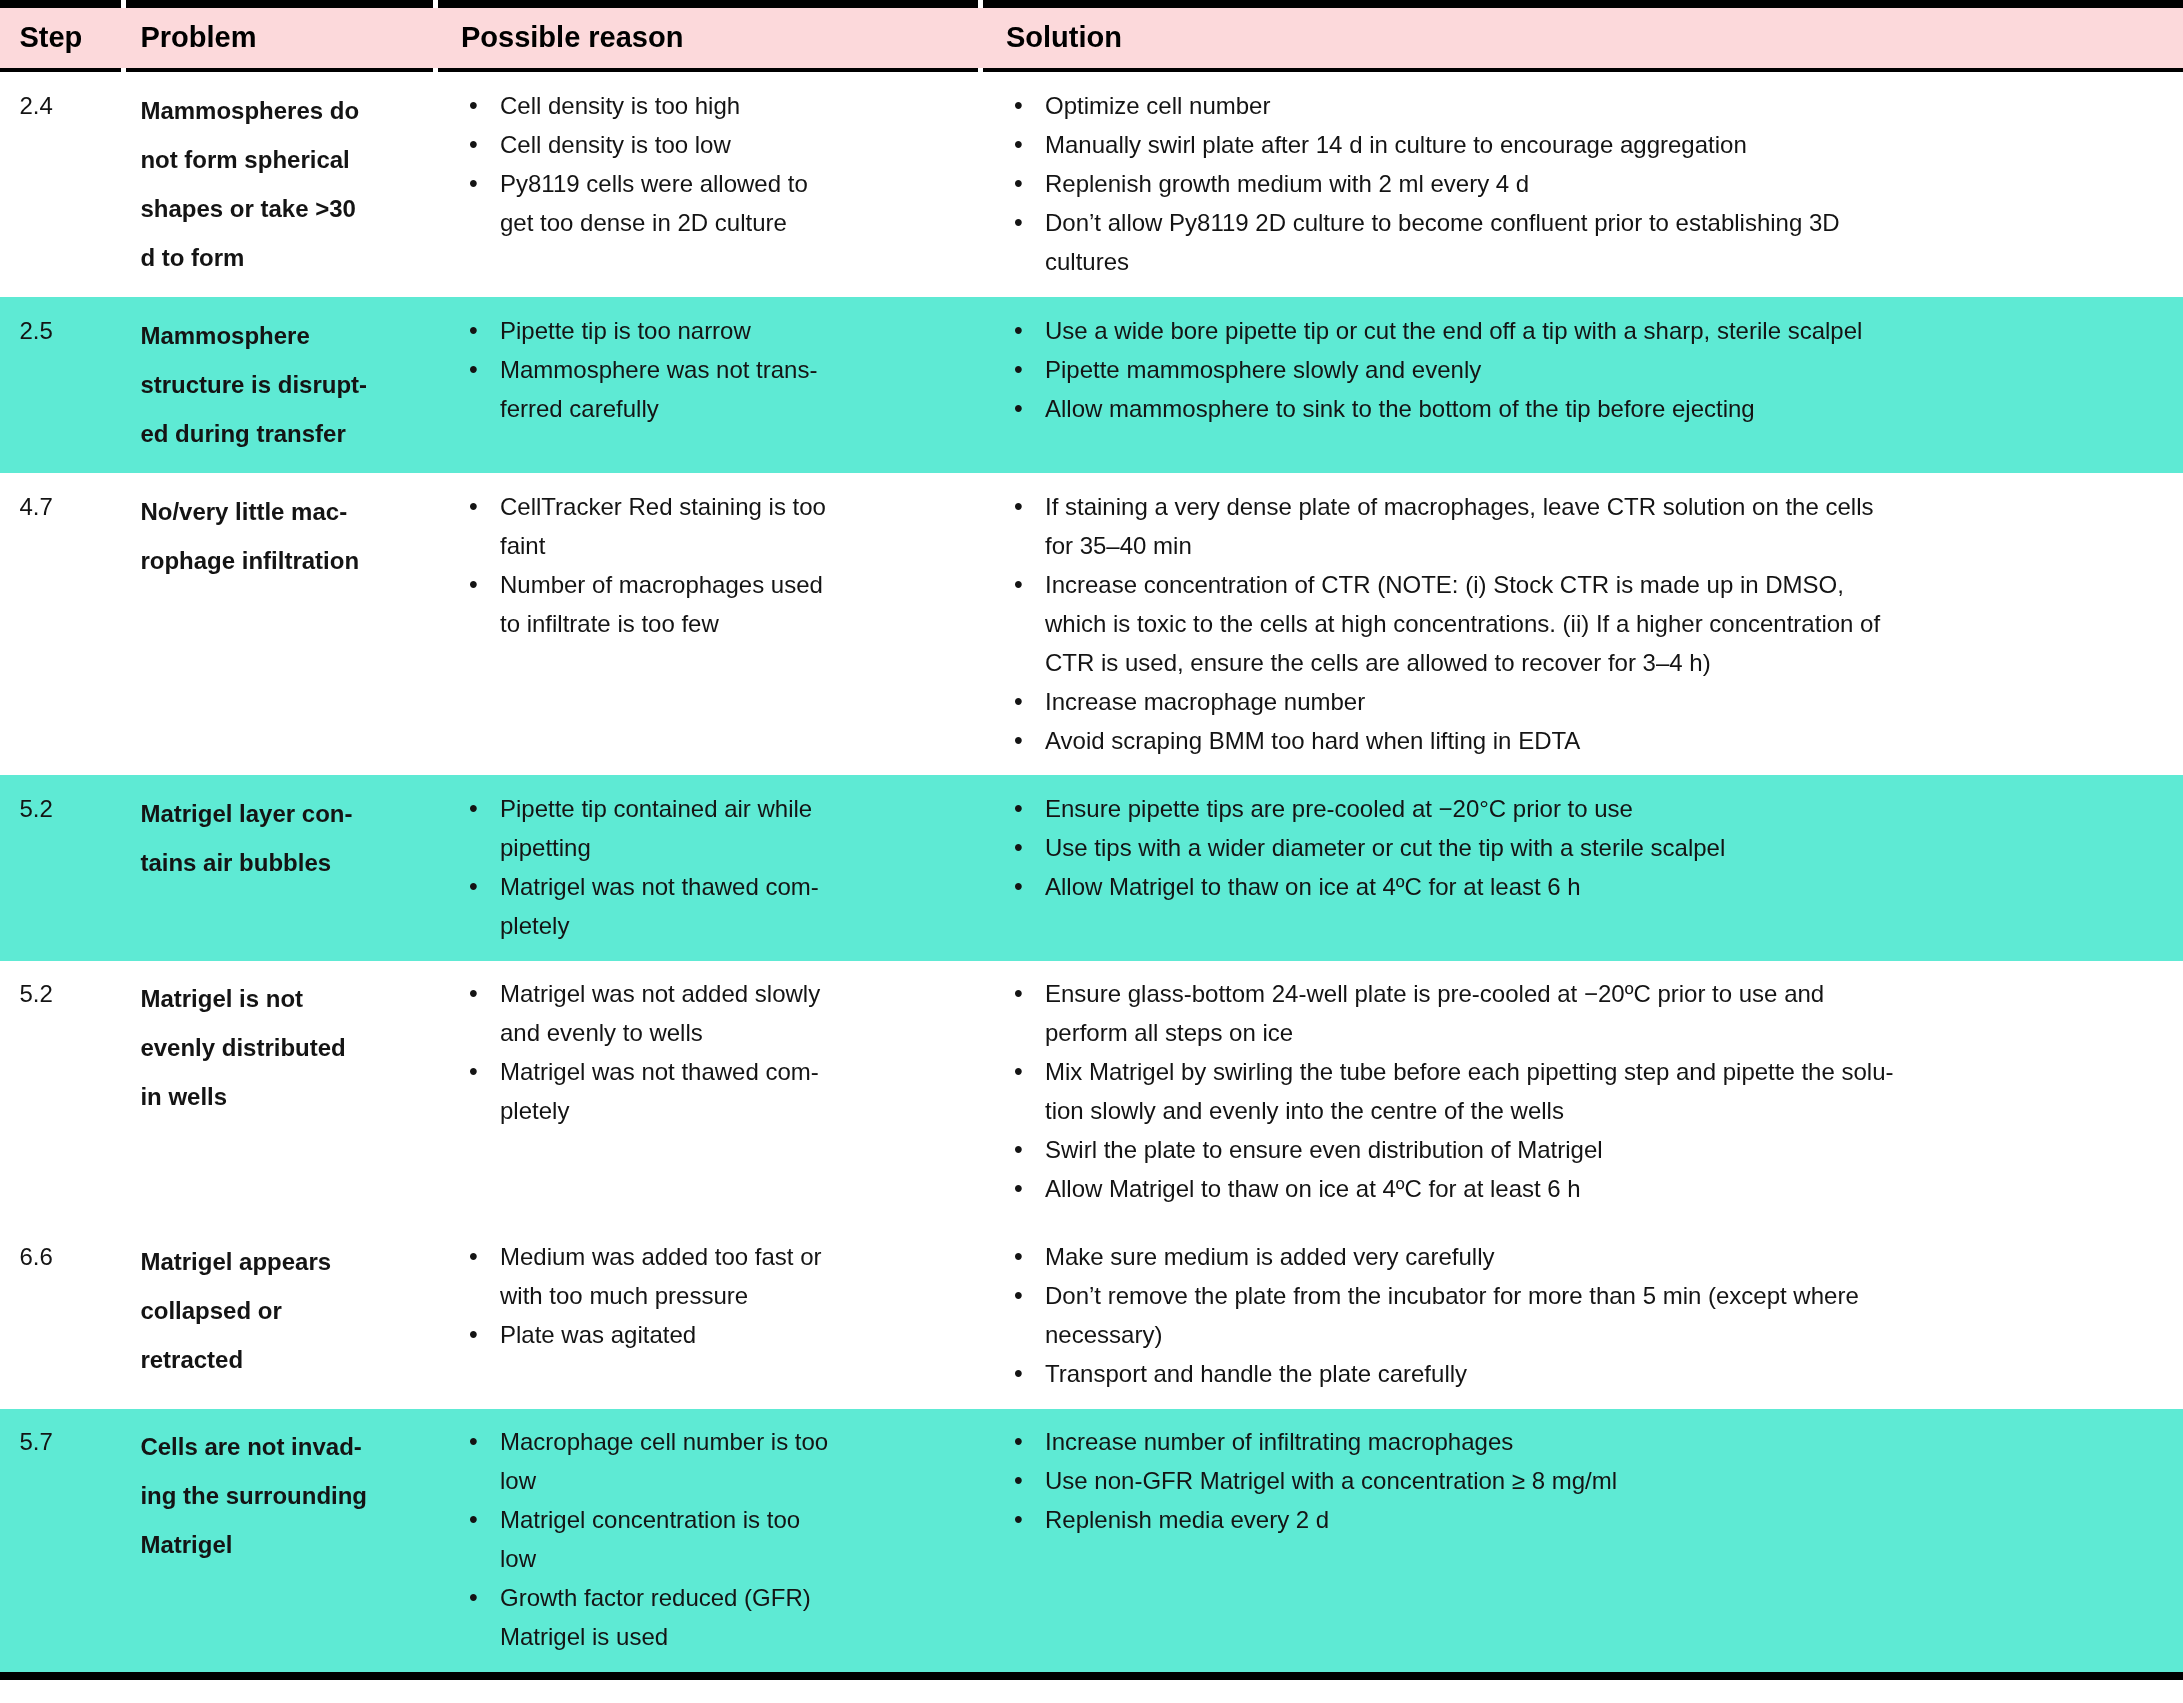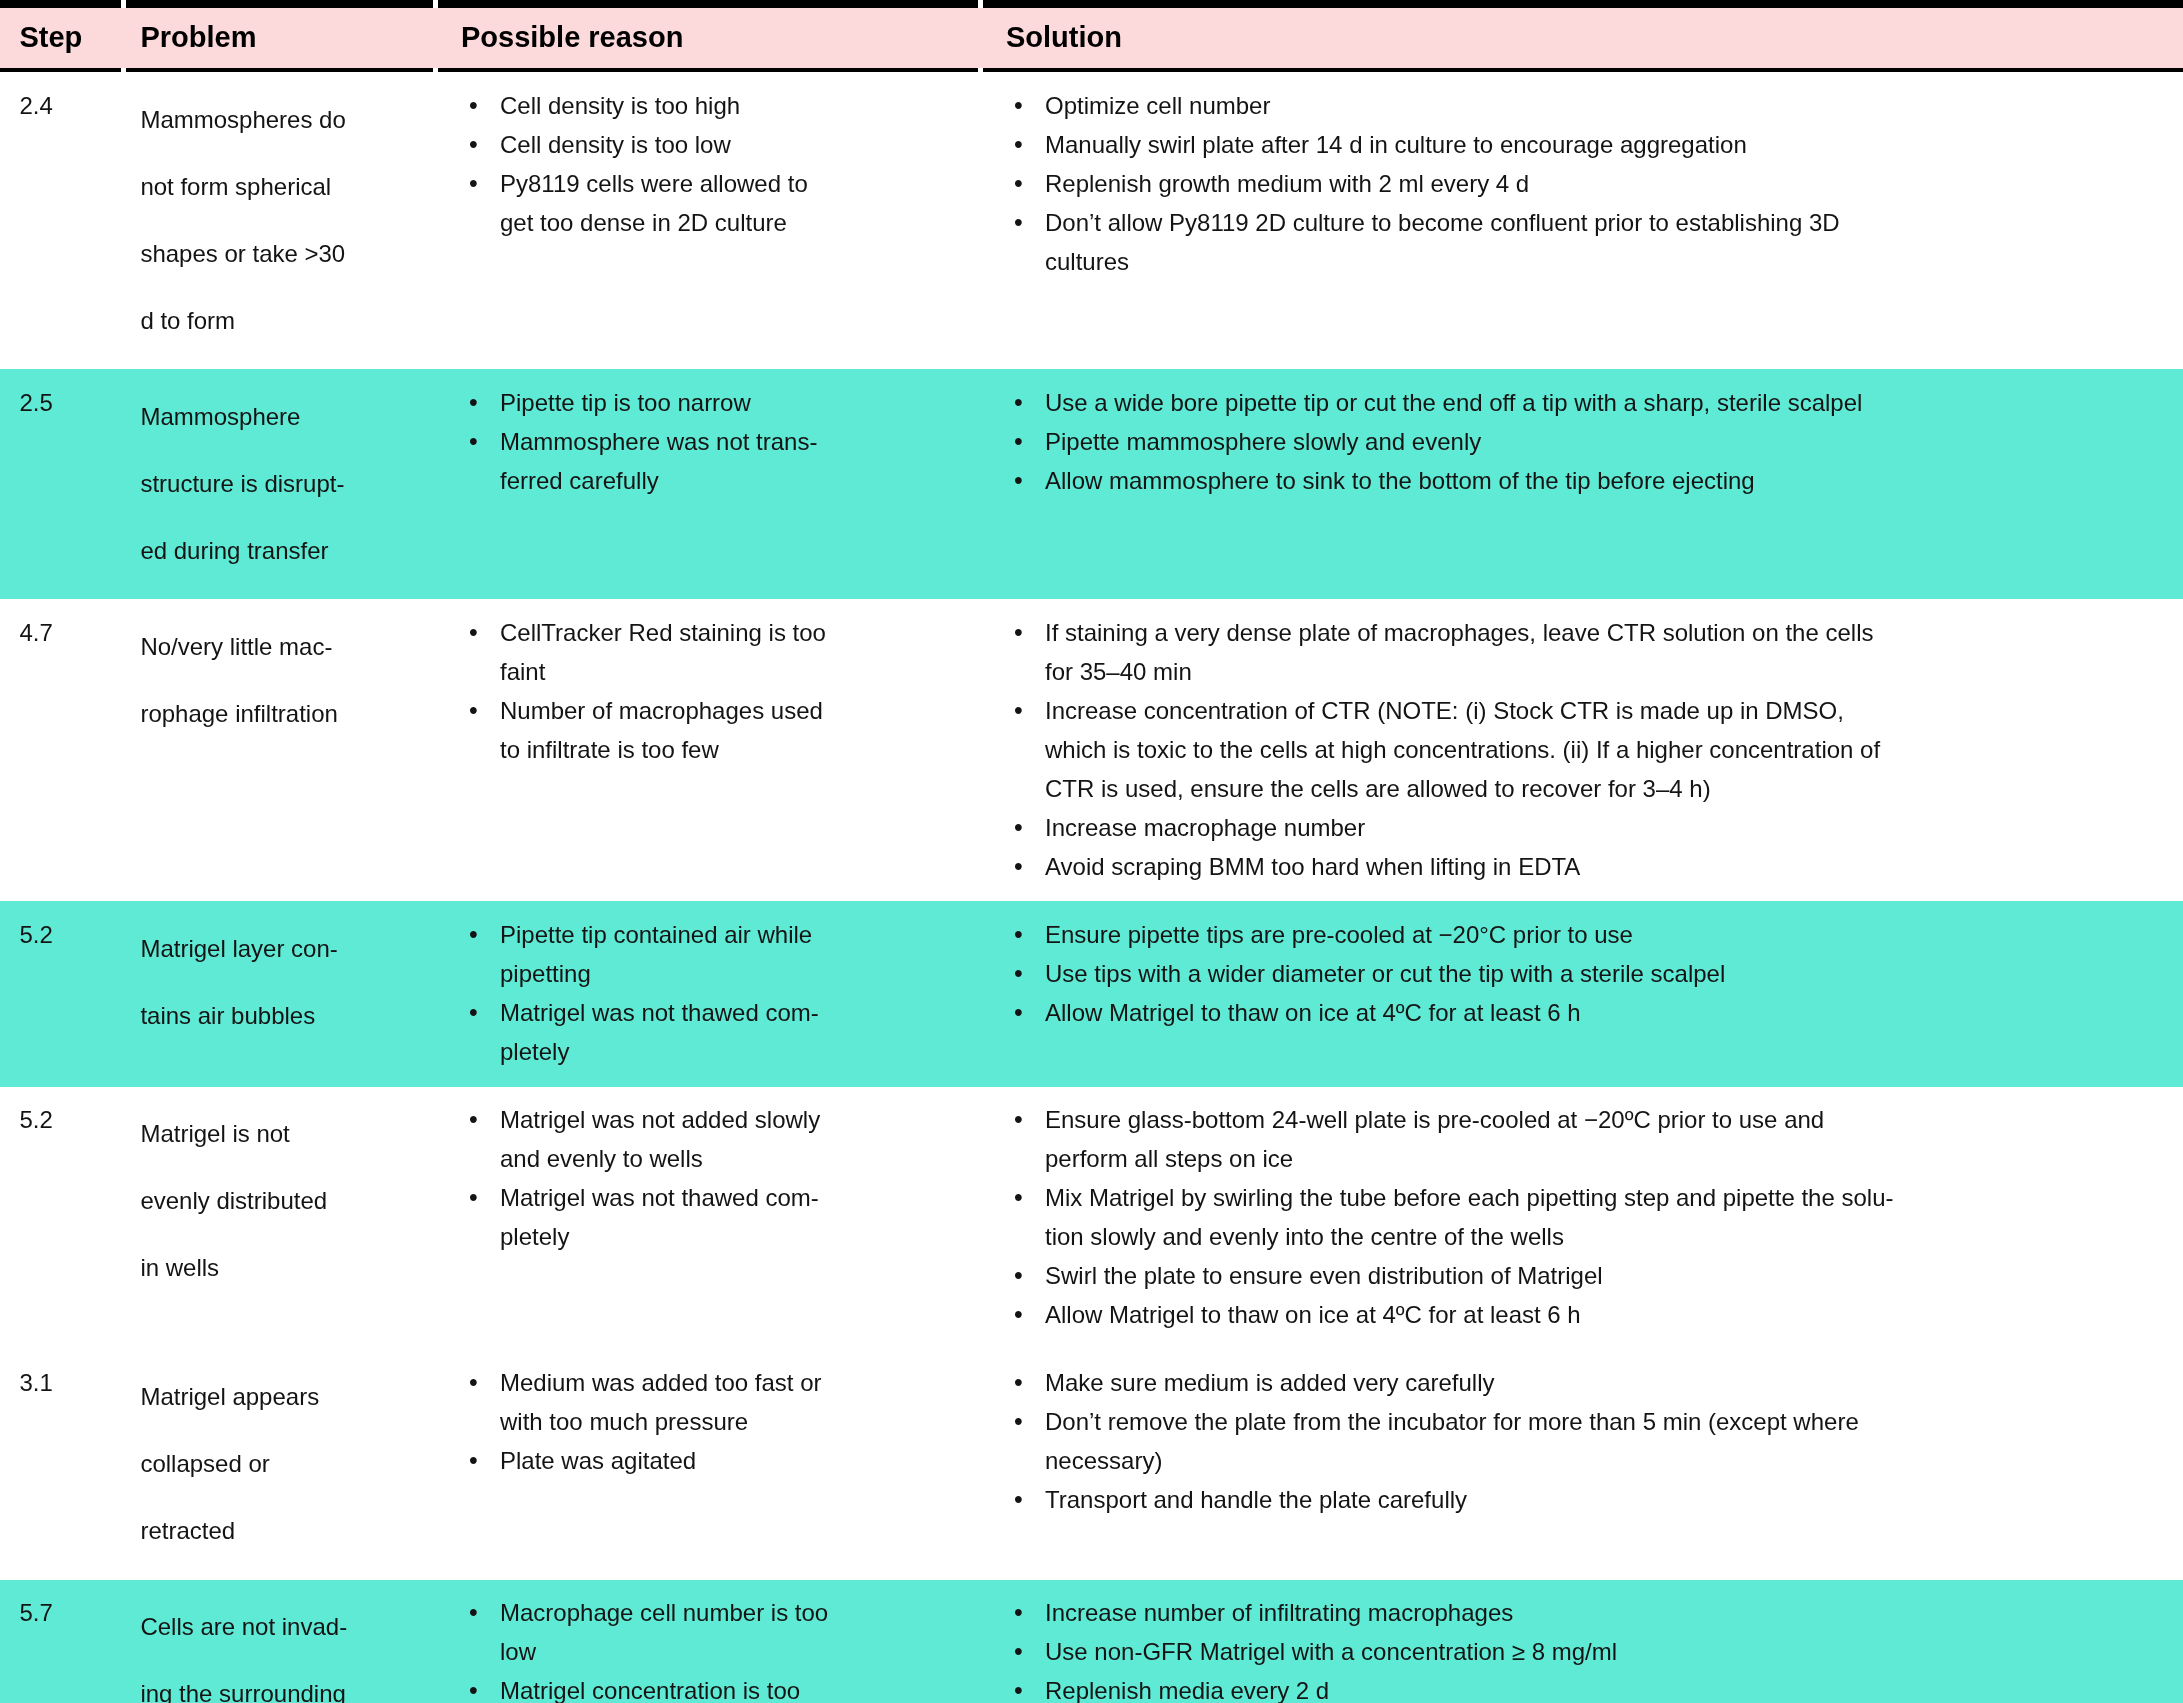--- a/index.html
+++ b/index.html
@@ -45,21 +45,22 @@
     line-height: 39px;
     color: #141414;
     padding: 13.6px 19.4px 15.5px 0;
   }
   td.step-cell {
     padding-left: 19.4px;
   }
   td.problem-cell {
     padding-left: 19.4px;
     white-space: pre-line;
-    line-height: 67px;
+    line-height: 49px;
+    font-weight: bold;
   }
   td.list-cell { padding-left: 0; }
   ul.bullets {
     list-style: none;
     margin: 0;
     padding: 0;
   }
   ul.bullets li {
     position: relative;
     padding-left: 68px;
@@ -218,21 +219,21 @@
               <li>Ensure glass-bottom 24-well plate is pre-cooled at −20ºC prior to use and
 perform all steps on ice</li>
               <li>Mix Matrigel by swirling the tube before each pipetting step and pipette the solu-
 tion slowly and evenly into the centre of the wells</li>
               <li>Swirl the plate to ensure even distribution of Matrigel</li>
               <li>Allow Matrigel to thaw on ice at 4ºC for at least 6 h</li>
             </ul>
           </td>
         </tr>
         <tr>
-          <td class="step-cell">3.1</td>
+          <td class="step-cell">6.6</td>
           <td class="problem-cell">Matrigel appears
 collapsed or
 retracted</td>
           <td class="list-cell">
             <ul class="bullets">
               <li>Medium was added too fast or
 with too much pressure</li>
               <li>Plate was agitated</li>
             </ul>
           </td>

